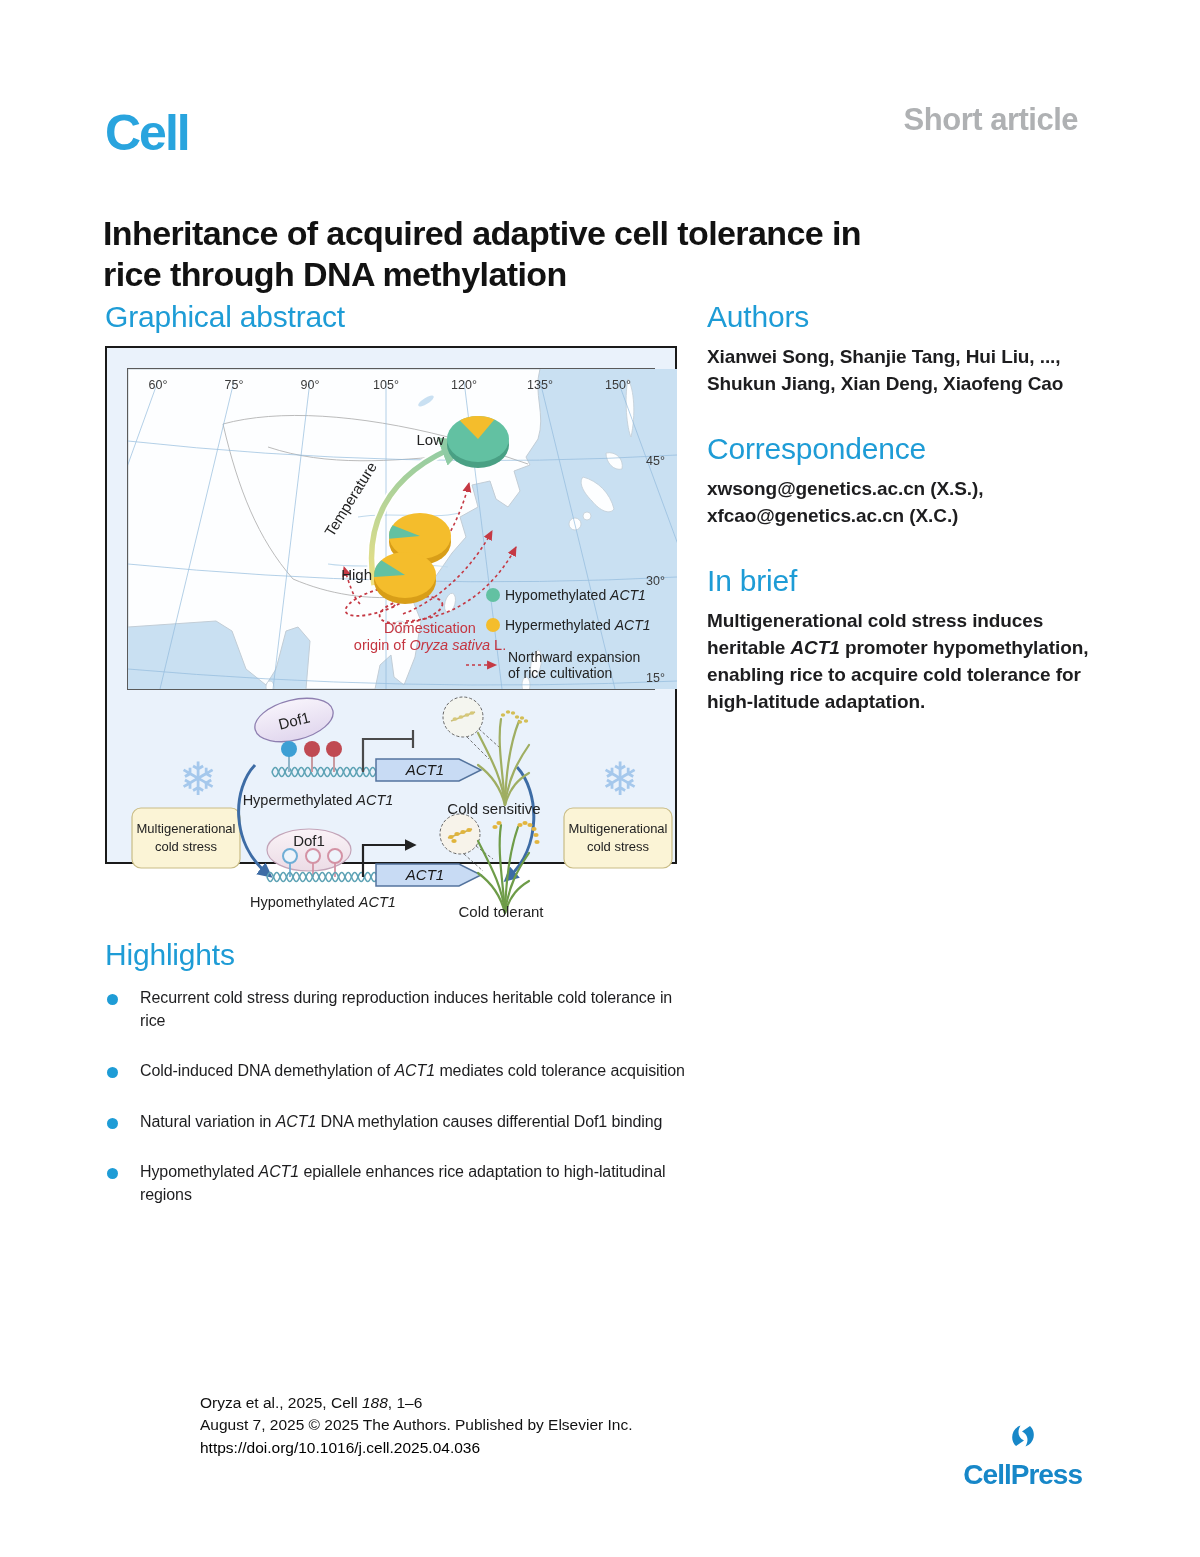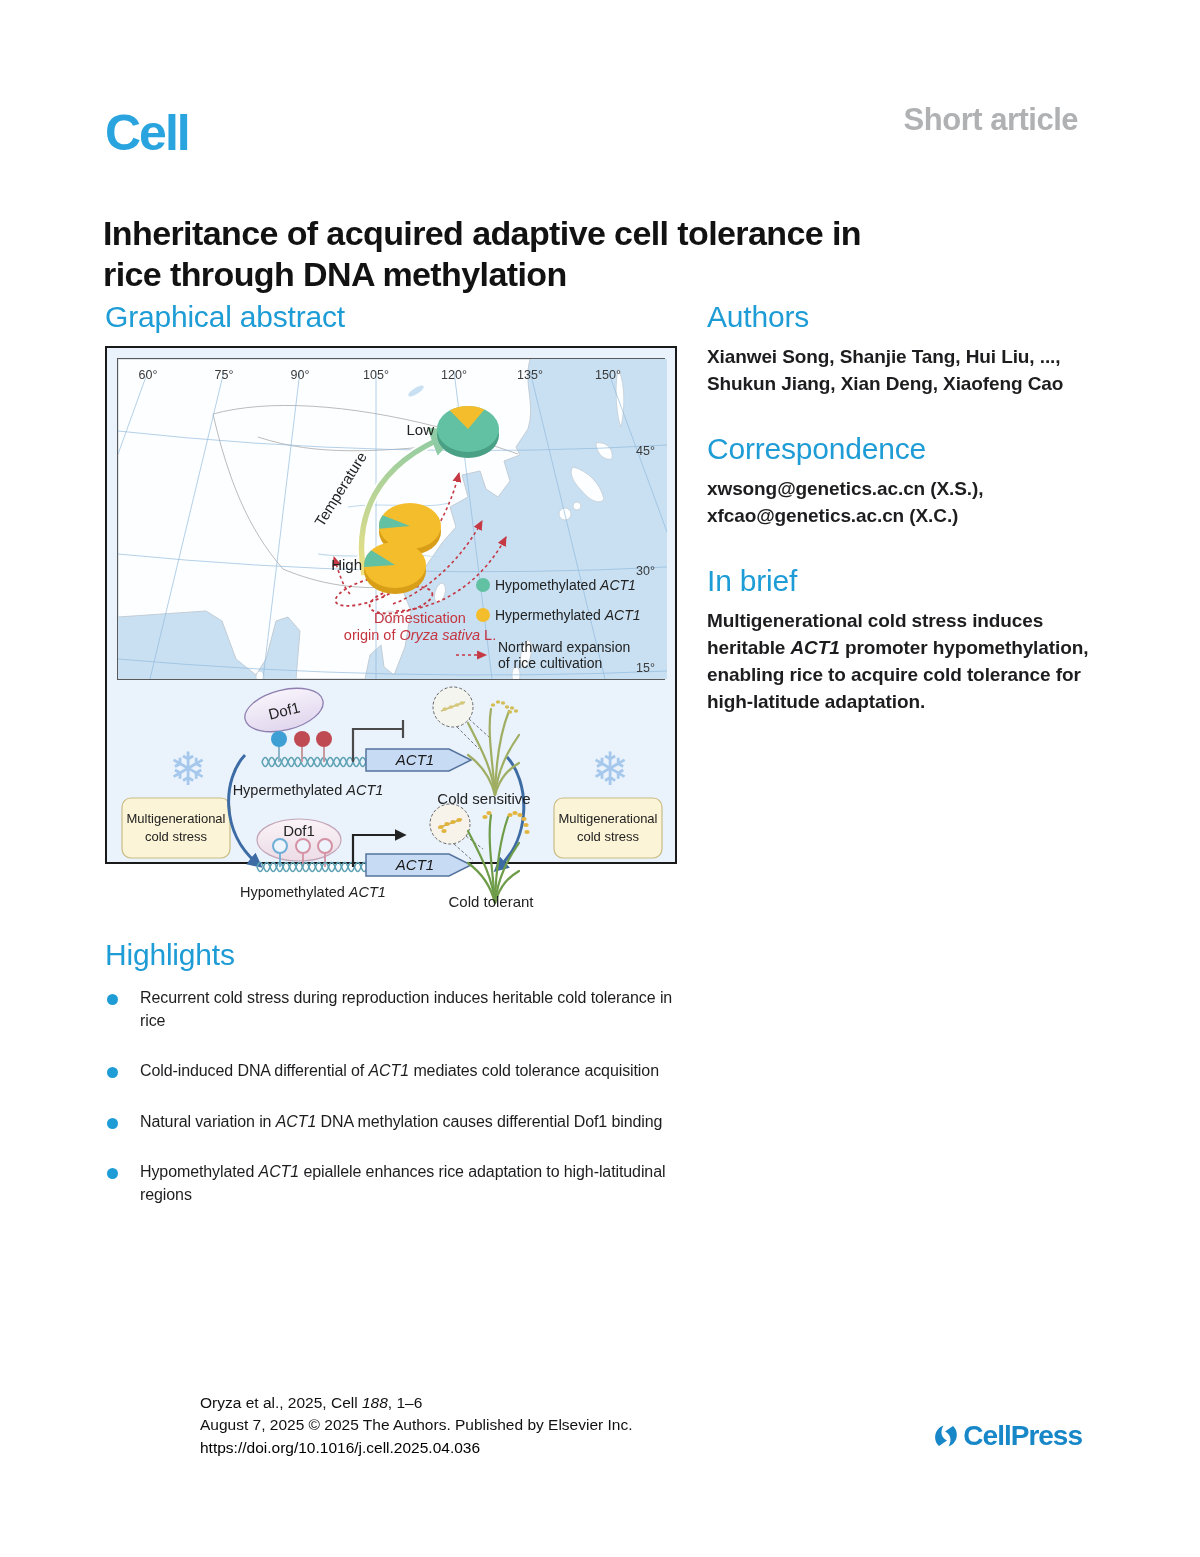--- a/index.html
+++ b/index.html
@@ -10,32 +10,32 @@
   .article-type{position:absolute;right:122px;top:102px;font-size:31px;font-weight:bold;
         color:#afb1b3;letter-spacing:-0.5px;}
   .title{position:absolute;left:103px;top:190px;width:980px;font-size:34px;line-height:1.2;
         font-weight:bold;color:#121212;letter-spacing:-0.6px;white-space:pre-line;}
   .sec-head{font-size:30px;color:#1e9cd6;margin:0 0 10px 0;font-weight:400;letter-spacing:-0.2px;}
   .left-col{position:absolute;left:105px;top:300px;width:580px;}
   .right-col{position:absolute;left:707px;top:300px;width:388px;}
   .body-text{font-size:19px;line-height:1.42;color:#1d1d1f;margin:0 0 34px 0;letter-spacing:-0.1px;font-weight:bold;}
   .pre-line{white-space:pre-line;}
   .figure{margin-top:12px;width:572px;height:518px;border:2px solid #1a1a1a;background:#eaf2fb;
-        padding:0;box-sizing:border-box;}
+        padding:10px;box-sizing:border-box;}
   .fig-inner{padding:10px;}
   .map-wrap{border:1.5px solid #5a5a5a;line-height:0;background:#c9e0f2;}
   .highlights{position:absolute;left:105px;top:938px;width:600px;}
   .hl-item{display:flex;margin-bottom:27px;}
   .hl-bullet{flex:0 0 11px;width:11px;height:11px;border-radius:50%;background:#1e9cd6;
         margin:8px 22px 0 2px;}
   .hl-text{font-size:16px;line-height:1.45;width:552px;letter-spacing:-0.1px;}
   .gene{font-style:italic;}
   .footer{position:absolute;left:200px;top:1392px;font-size:15.5px;line-height:1.45;color:#111;}
   .doi{color:#000000;text-decoration:none;}
-  .cellpress{position:absolute;right:118px;top:1420px;display:flex;align-items:center;gap:1px;}
+  .cellpress{position:absolute;right:118px;top:1420px;display:flex;align-items:center;gap:7px;flex-direction:column;}
   .cp-word{font-size:28px;font-weight:bold;color:#1787c8;letter-spacing:-1px;}
   svg text{font-family:"Liberation Sans",sans-serif;}
   .snow{font-family:"DejaVu Sans",sans-serif;}
 </style>
 </head>
 <body>
 
 <div class="page">
 
   <div class="logo">Cell</div>
@@ -370,21 +370,21 @@
 
   <div class="highlights">
     <h2 class="sec-head" style="margin-bottom:14px;">Highlights</h2>
 
     <div class="hl-item">
       <div class="hl-bullet"></div>
       <div class="hl-text"><span>Recurrent cold stress during reproduction induces heritable cold tolerance in rice</span><span class="gene"></span><span></span></div>
     </div>
     <div class="hl-item">
       <div class="hl-bullet"></div>
-      <div class="hl-text"><span>Cold-induced DNA differential of </span><span class="gene">ACT1</span><span> mediates cold tolerance acquisition</span></div>
+      <div class="hl-text"><span>Cold-induced DNA demethylation of </span><span class="gene">ACT1</span><span> mediates cold tolerance acquisition</span></div>
     </div>
     <div class="hl-item">
       <div class="hl-bullet"></div>
       <div class="hl-text"><span>Natural variation in </span><span class="gene">ACT1</span><span> DNA methylation causes differential Dof1 binding</span></div>
     </div>
     <div class="hl-item">
       <div class="hl-bullet"></div>
       <div class="hl-text"><span>Hypomethylated </span><span class="gene">ACT1</span><span> epiallele enhances rice adaptation to high-latitudinal regions</span></div>
     </div>
   </div>

